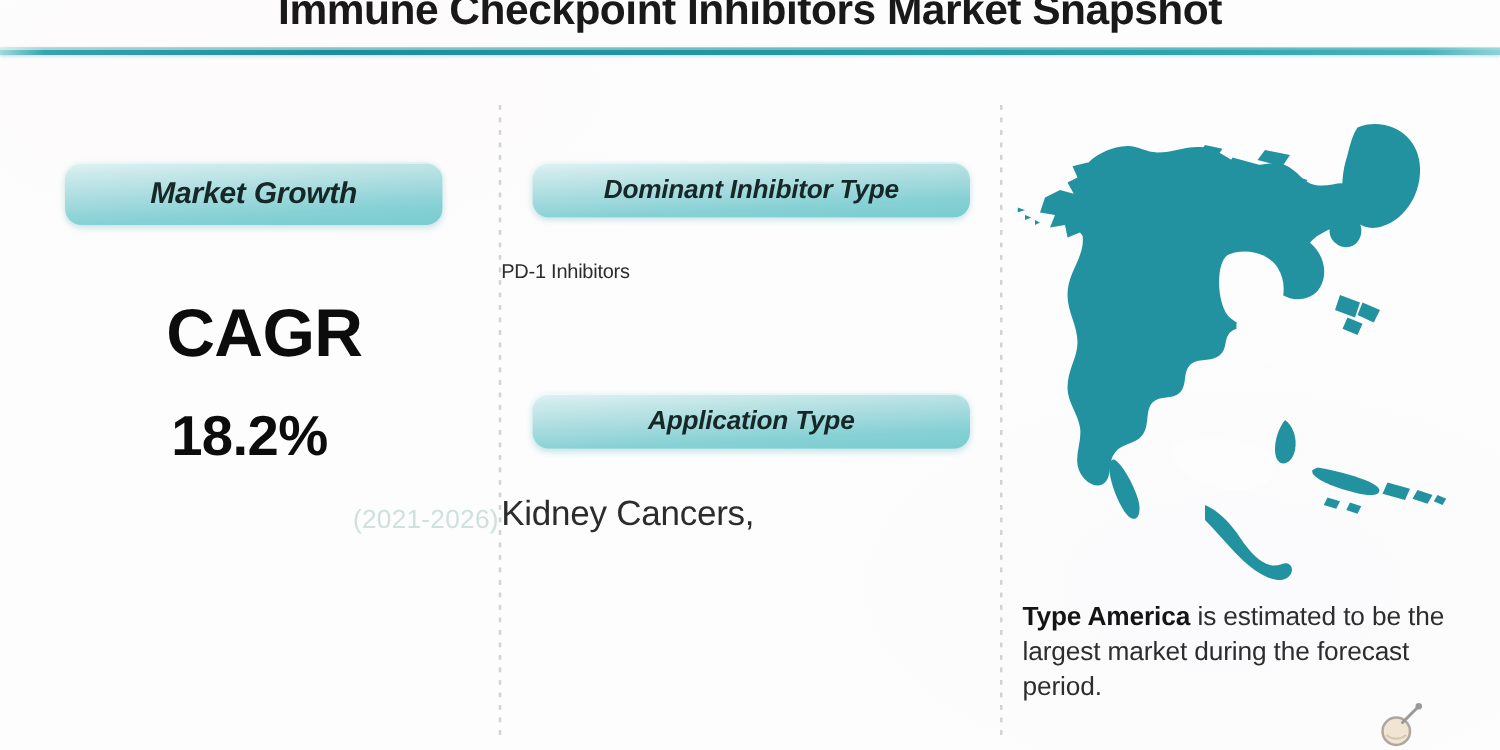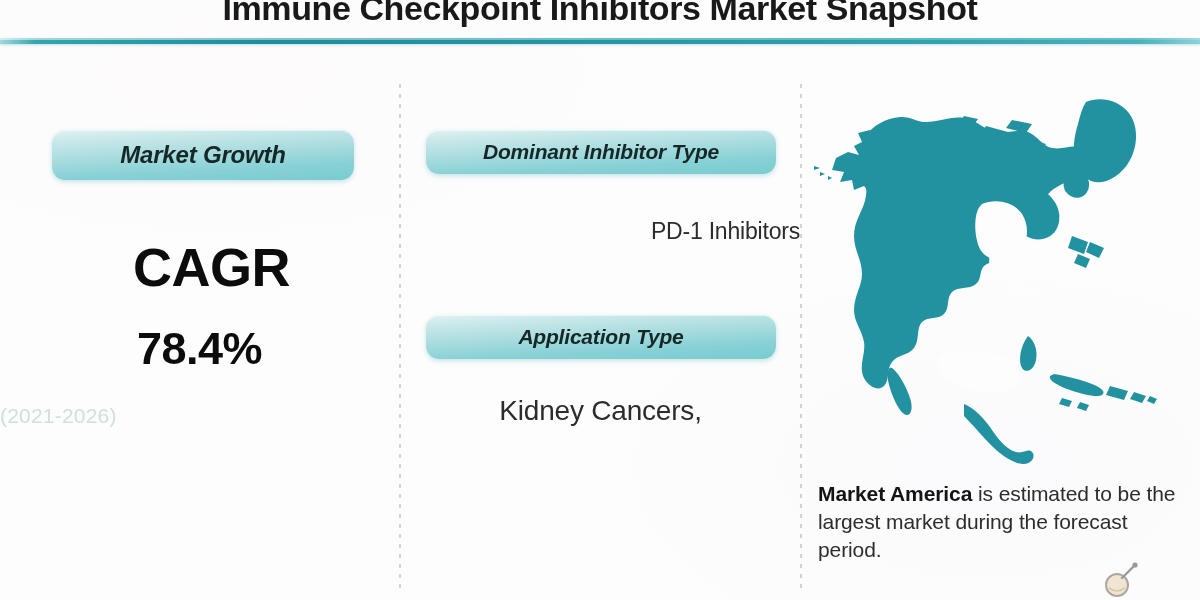--- a/index.html
+++ b/index.html
@@ -150,61 +150,60 @@
     font-weight: bold;
     color: #0c0c0c;
     letter-spacing: -0.5px;
     line-height: 1;
   }
   .cagr-period {
     position: absolute;
     left: 0;
     top: 345px;
     width: 399px;
-    text-align: left;
+    text-align: right;
     font-size: 21px;
     color: #cfe0dd;
     letter-spacing: 0.2px;
     line-height: 1;
   }
 
   
   .pill-dominant {
     position: absolute;
     left: 25px;
     top: 70px;
     width: 350px;
     height: 44px;
     font-size: 21px;
   }
   .value-dominant {
     position: absolute;
     left: 0;
-    top: 160px;
-    width: 399px;
-    text-align: right;
-    font-size: 23px;
+    top: 150px;
+    width: 399px;
+    text-align: left;
+    font-size: 16px;
     color: #2c2c2c;
     letter-spacing: -0.2px;
     line-height: 1;
   }
   .pill-application {
     position: absolute;
     left: 25px;
     top: 255px;
     width: 350px;
     height: 44px;
     font-size: 21px;
   }
   .value-application {
     position: absolute;
     left: 0;
     top: 333px;
     width: 399px;
-    text-align: center;
     font-size: 28px;
     color: #2c2c2c;
     letter-spacing: -0.2px;
     line-height: 1.28;
   }
 
   
   .map-wrap {
     position: absolute;
     left: 12px;
@@ -253,21 +252,21 @@
   </div>
   <div class="title-rule"></div>
   <div class="title-rule-hl"></div>
 
   <div class="divider d1"></div>
   <div class="divider d2"></div>
 
   <div class="col col-left">
     <div class="pill pill-market-growth">Market Growth</div>
     <div class="cagr-word">CAGR</div>
-    <div class="cagr-value">78.4%</div>
+    <div class="cagr-value">18.2%</div>
     <div class="cagr-period">(2021-2026)</div>
   </div>
 
   <div class="col col-mid">
     <div class="pill pill-dominant">Dominant Inhibitor Type</div>
     <div class="value-dominant">PD-1 Inhibitors</div>
 
     <div class="pill pill-application">Application Type</div>
     <div class="value-application">
       <div>Kidney Cancers,</div>
@@ -375,21 +374,21 @@
           <path fill="#fdfdfd" d="M128,268 C148,262 176,264 194,272 C208,278 210,292 200,300
                    C188,310 160,308 142,298 C126,289 118,272 128,268 Z"></path>
 
           <path fill="#fdfdfd" d="M196,196 l14,4 -4,7 -14,-4 z"></path>
           <path fill="#fdfdfd" d="M212,202 l10,3 -3,6 -10,-3 z"></path>
         </g>
       </svg>
     </div>
 
     <div class="region-note">
-      <b>Market America</b><span> is estimated to be the largest market during the forecast period.</span>
+      <b>Type America</b><span> is estimated to be the largest market during the forecast period.</span>
     </div>
   </div>
 
   <div class="corner-mark">
     <svg viewBox="0 0 46 46" xmlns="http://www.w3.org/2000/svg" aria-hidden="true">
       <circle cx="21" cy="25" r="11" fill="#e8d3b0" stroke="#6d6256" stroke-width="2"></circle>
       <path d="M26,18 L38,6" stroke="#4a4a4a" stroke-width="2.4" stroke-linecap="round"></path>
       <circle cx="39" cy="5" r="2.6" fill="#4a4a4a"></circle>
       <path d="M13,28 q8,6 16,0" stroke="#b79c72" stroke-width="1.6" fill="none"></path>
     </svg>

